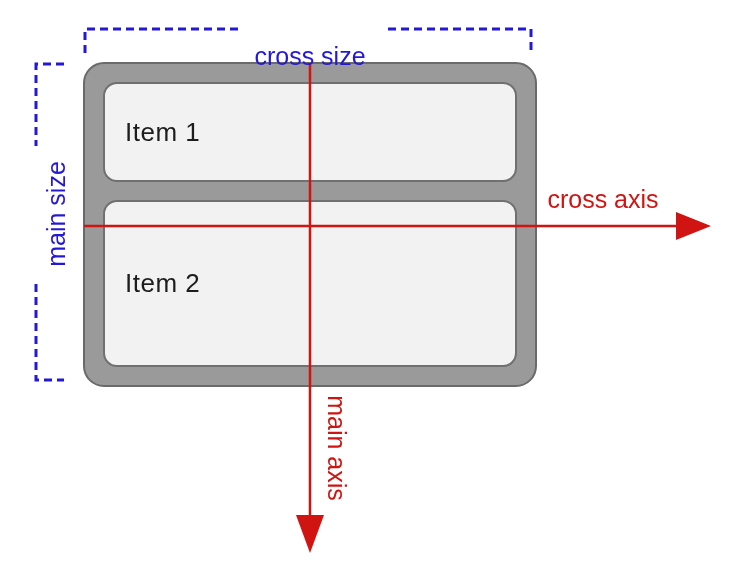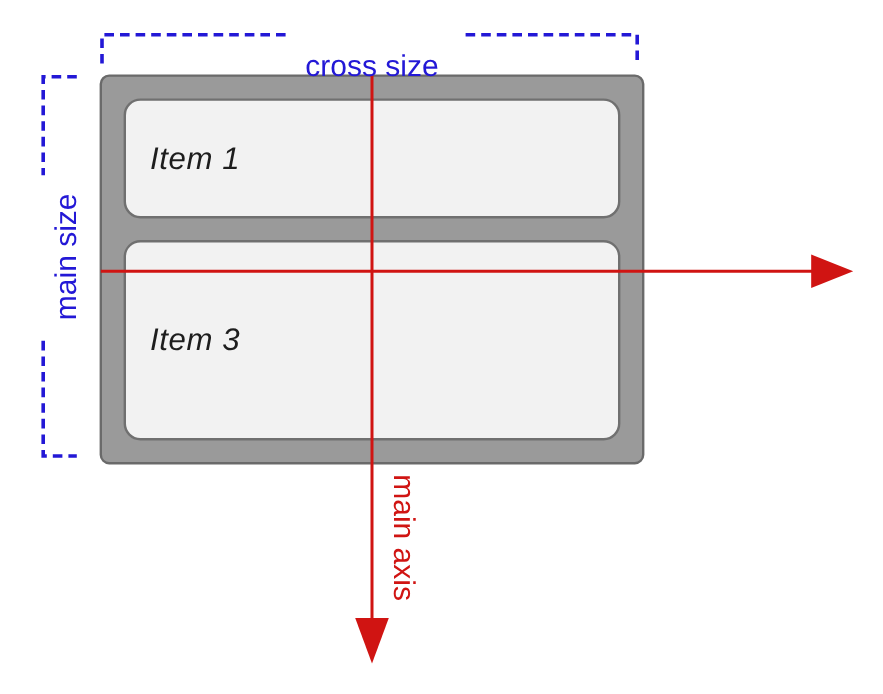--- a/index.html
+++ b/index.html
@@ -21,27 +21,26 @@
     overflow:hidden;
   }
   
   .flex-container{
     position:absolute;
     left:83px;top:62px;
     width:454px;height:325px;
     box-sizing:border-box;
     background:var(--container-fill);
     border:2px solid var(--container-border);
-    border-radius:8px;
+    border-radius:21px;
     padding:18px;
     display:flex;
     flex-direction:column;
     gap:18px;
     z-index:1;
-    font-style:italic;
   }
   .flex-item{
     box-sizing:border-box;
     background:var(--item-fill);
     border:2px solid var(--item-border);
     border-radius:14px;
     display:flex;
     align-items:center;
     padding-left:20px;
   }
@@ -91,21 +90,21 @@
 </head>
 <body>
 
 <div class="stage">
 
   <div class="flex-container">
     <div class="flex-item item-1">
       <span class="item-label">Item 1</span>
     </div>
     <div class="flex-item item-2">
-      <span class="item-label">Item 3</span>
+      <span class="item-label">Item 2</span>
     </div>
   </div>
 
   <svg class="overlay" width="736" height="578" viewBox="0 0 736 578">
     <g class="bracket">
       <path d="M85 53 L85 29 L240 29"></path>
       <path d="M388 29 L531 29 L531 53"></path>
     </g>
     <g class="bracket">
       <path d="M64 64 L36 64 L36 146"></path>
@@ -118,16 +117,17 @@
     <g class="axis">
       <line x1="310" y1="63" x2="310" y2="517"></line>
       <polygon points="296,515 324,515 310,553"></polygon>
     </g>
   </svg>
 
   <div class="label size-label" id="cross-size-label">cross size</div>
 
   <div class="label size-label" id="main-size-label">main size</div>
 
+  <div class="label axis-label" id="cross-axis-label">cross axis</div>
 
   <div class="label axis-label" id="main-axis-label">main axis</div>
 
 </div>
 
 </body></html>

